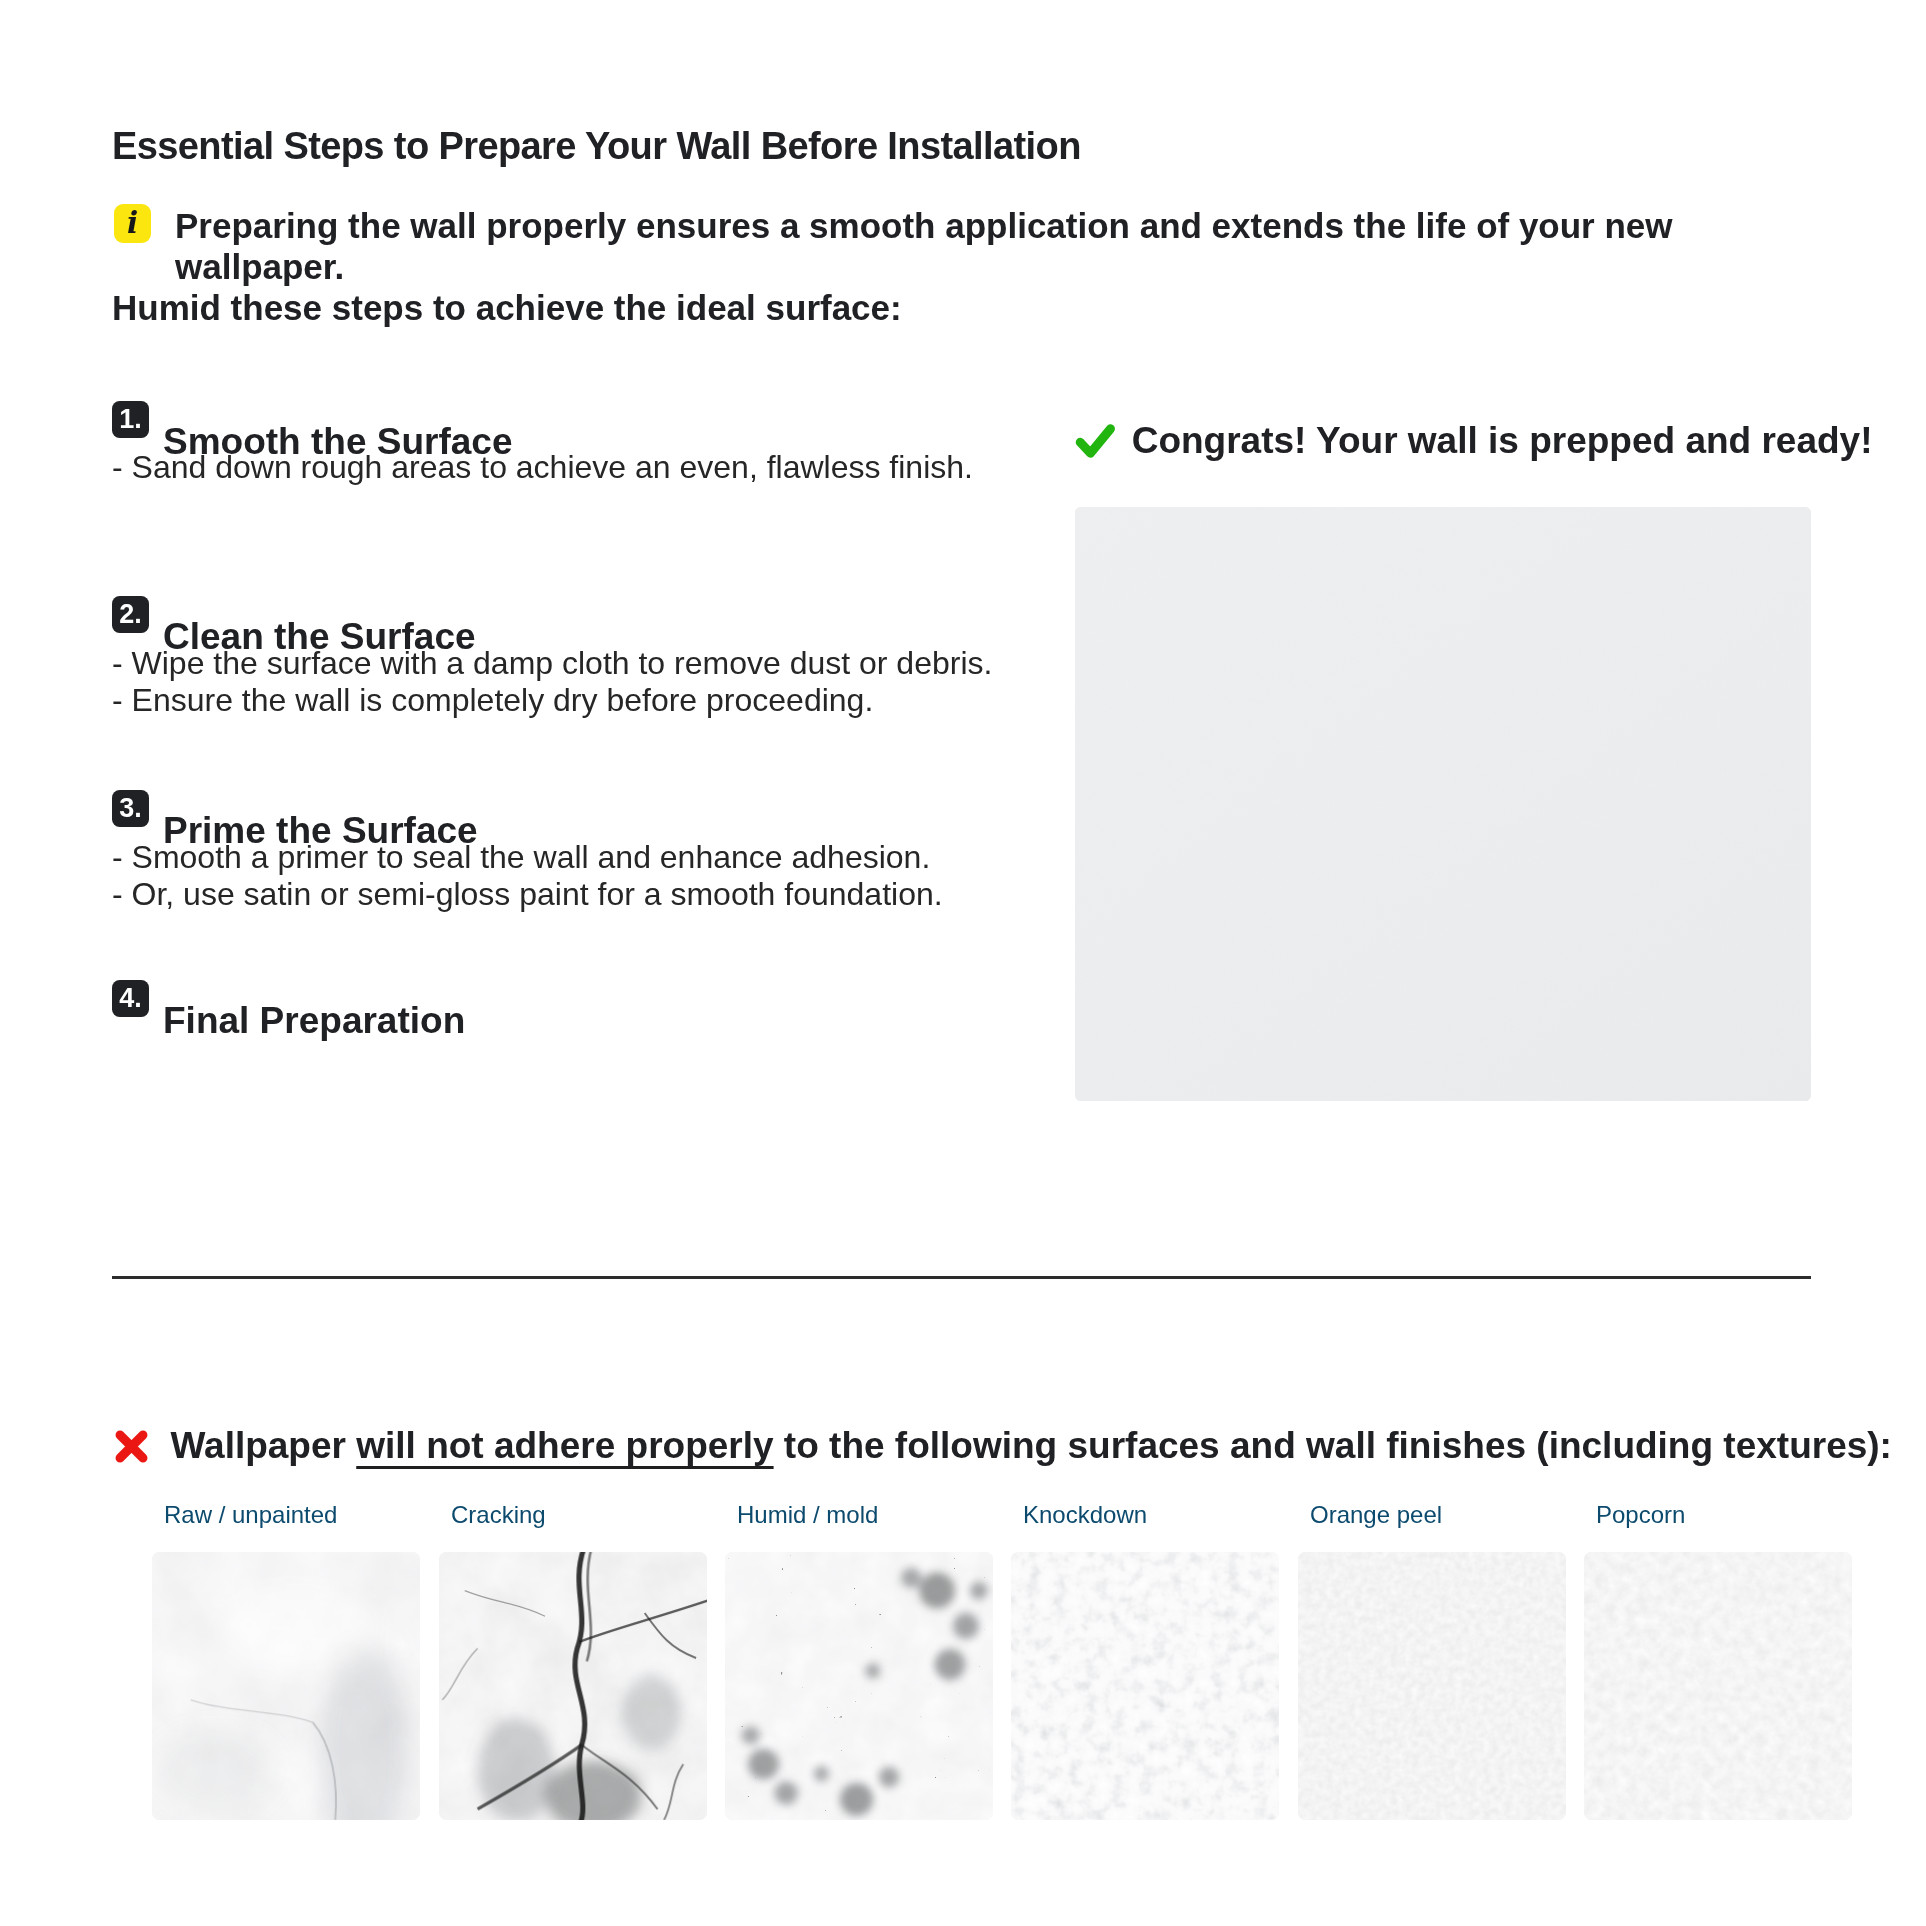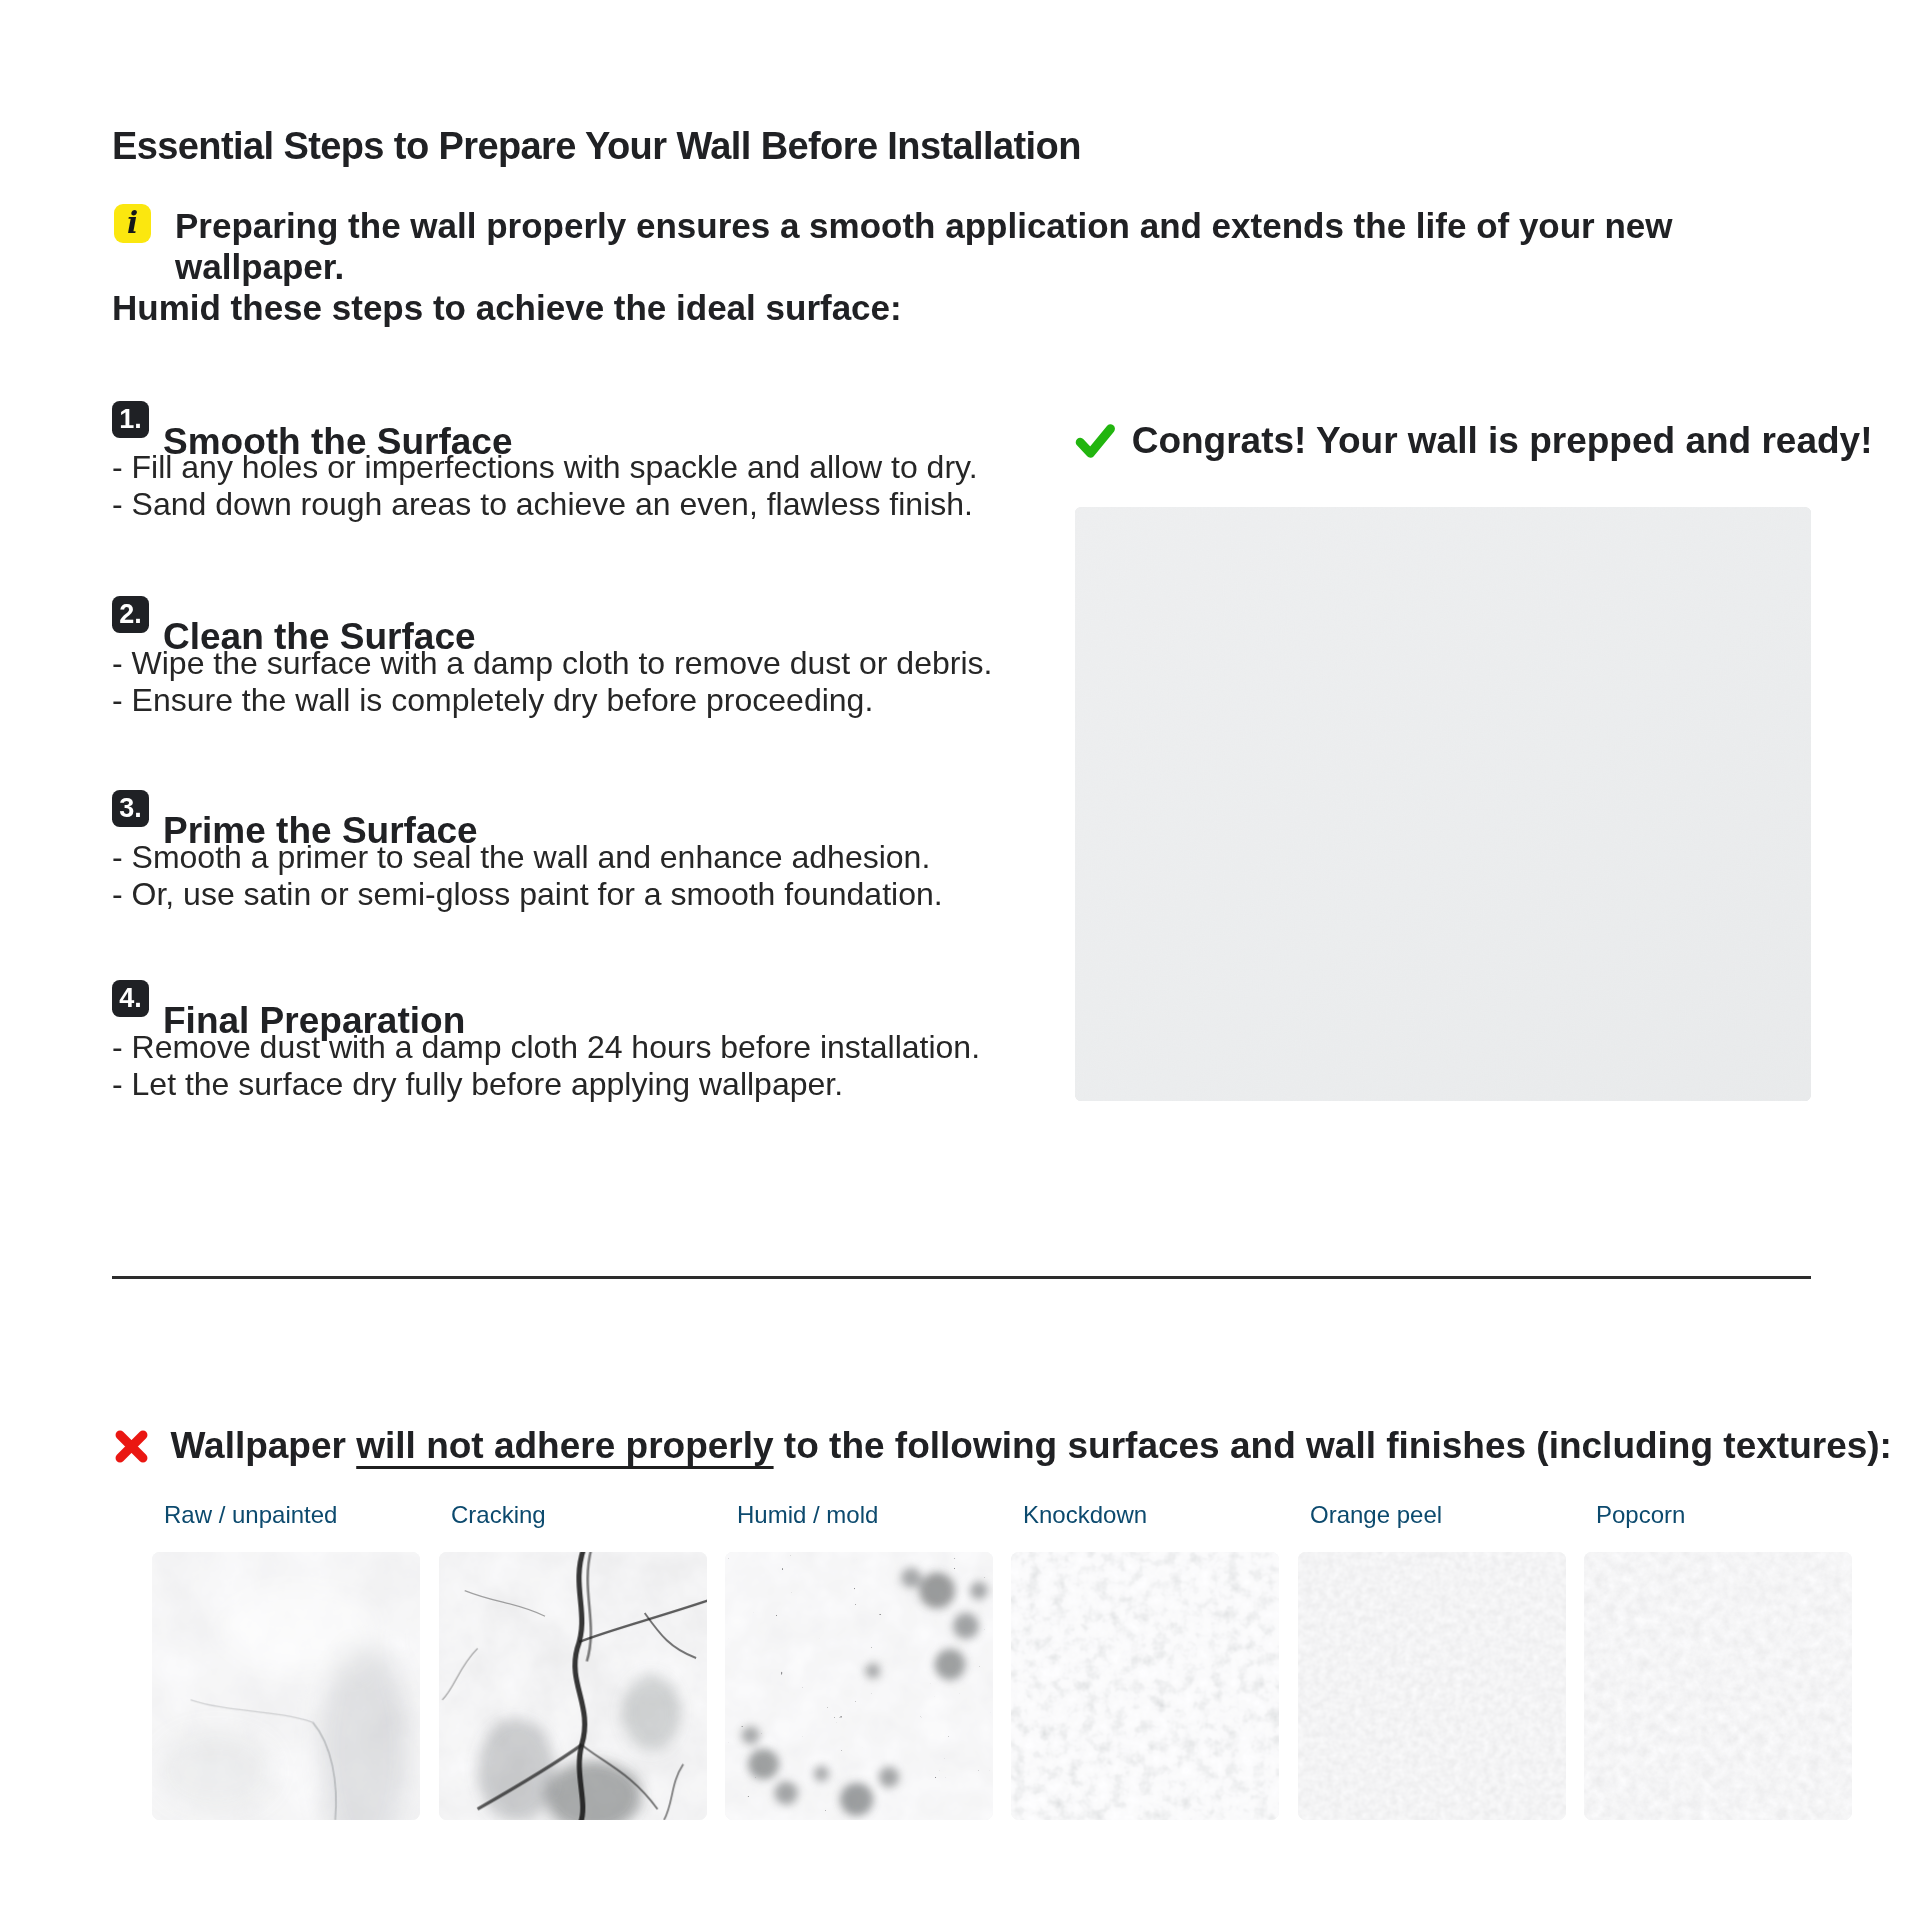--- a/index.html
+++ b/index.html
@@ -111,21 +111,20 @@
   <div class="intro">
     <div class="line1">Preparing the wall properly ensures a smooth application and extends the life of your new wallpaper.</div>
     <div class="line2">Humid these steps to achieve the ideal surface:</div>
   </div>
 
   <div class="step-head" style="top:401px">
     <div class="step-badge">1.</div>
     <div class="step-title">Smooth the Surface</div>
   </div>
   <div class="bullets" style="top:449px">
-    <div>- Fill any holes or imperfections with spackle and allow to dry.</div>
     <div>- Sand down rough areas to achieve an even, flawless finish.</div>
   </div>
 
   <div class="step-head" style="top:596px">
     <div class="step-badge">2.</div>
     <div class="step-title">Clean the Surface</div>
   </div>
   <div class="bullets" style="top:645px">
     <div>- Wipe the surface with a damp cloth to remove dust or debris.</div>
     <div>- Ensure the wall is completely dry before proceeding.</div>
@@ -136,24 +135,20 @@
     <div class="step-title">Prime the Surface</div>
   </div>
   <div class="bullets" style="top:839px">
     <div>- Smooth a primer to seal the wall and enhance adhesion.</div>
     <div>- Or, use satin or semi-gloss paint for a smooth foundation.</div>
   </div>
 
   <div class="step-head" style="top:980px">
     <div class="step-badge">4.</div>
     <div class="step-title">Final Preparation</div>
-  </div>
-  <div class="bullets" style="top:1029px">
-    <div>- Remove dust with a damp cloth 24 hours before installation.</div>
-    <div>- Let the surface dry fully before applying wallpaper.</div>
   </div>
 
   <div class="success-head">
     <svg width="40" height="36" viewBox="0 0 62 56">
       <path d="M8 30 L24 47 L55 9" fill="none" stroke="#22b50f" stroke-width="14" stroke-linecap="round" stroke-linejoin="round"></path>
     </svg>
     <div class="success-title">Congrats! Your wall is prepped and ready!</div>
   </div>
 
   <div class="wall-image">

